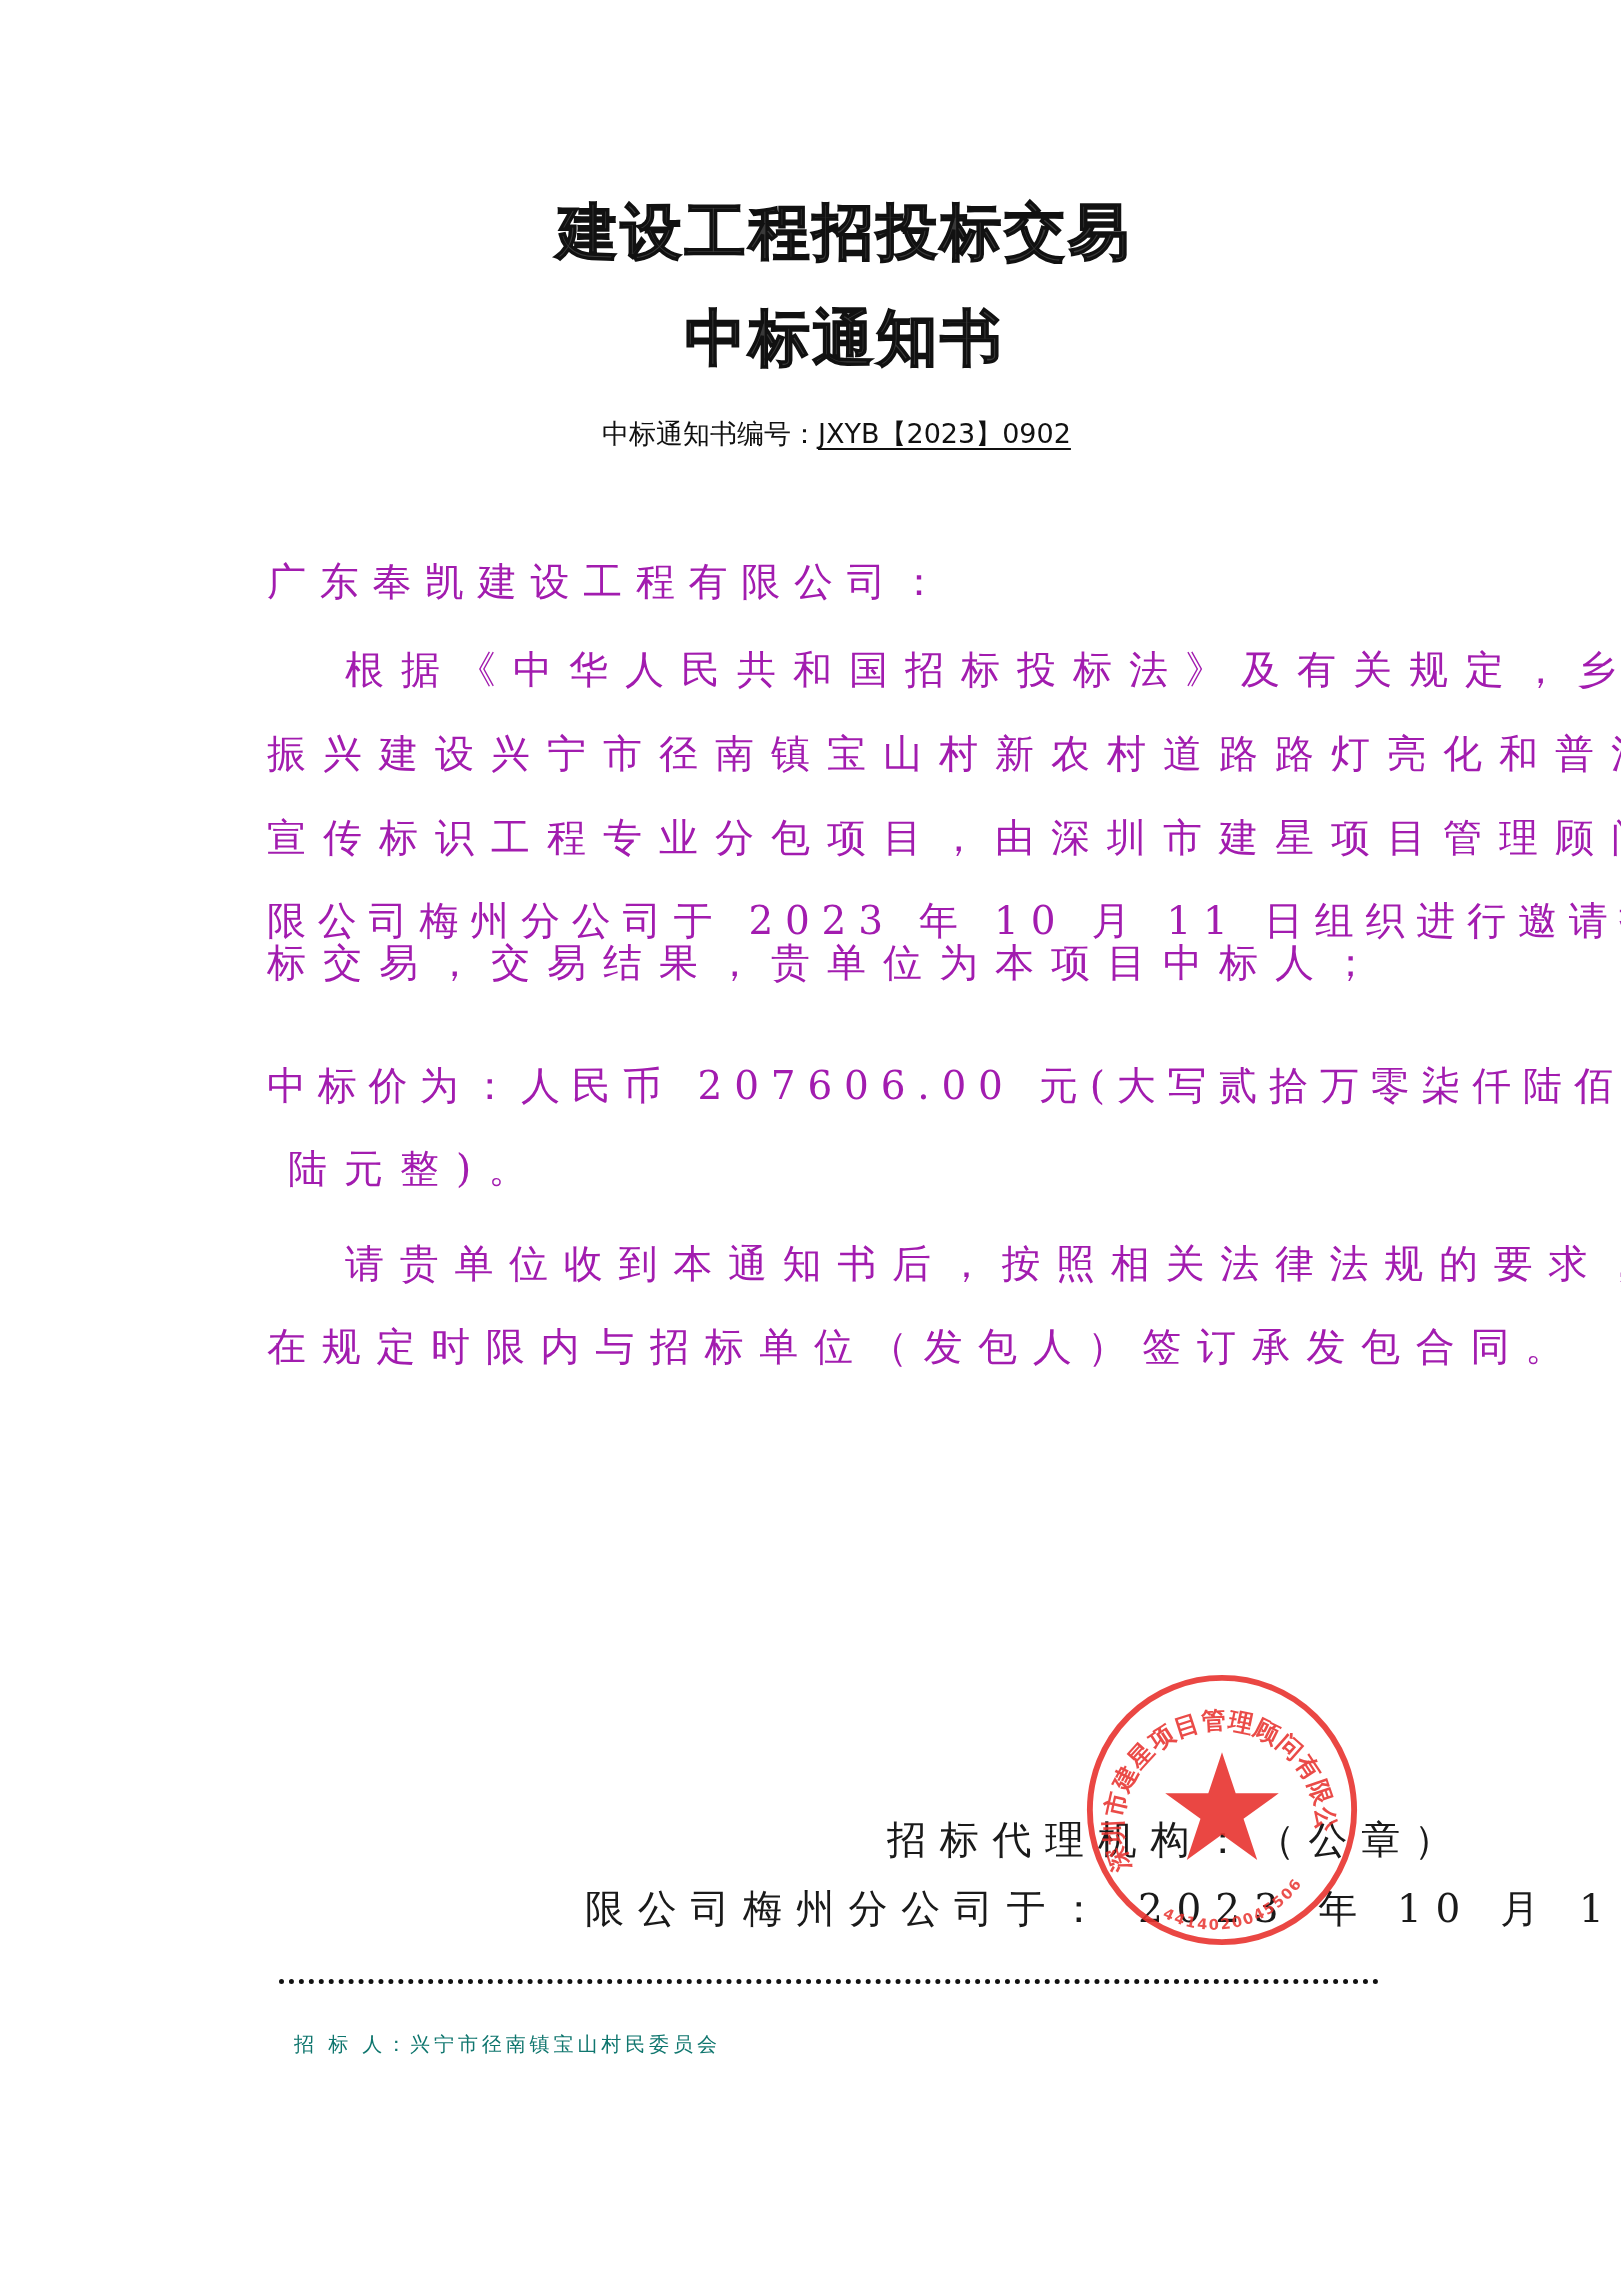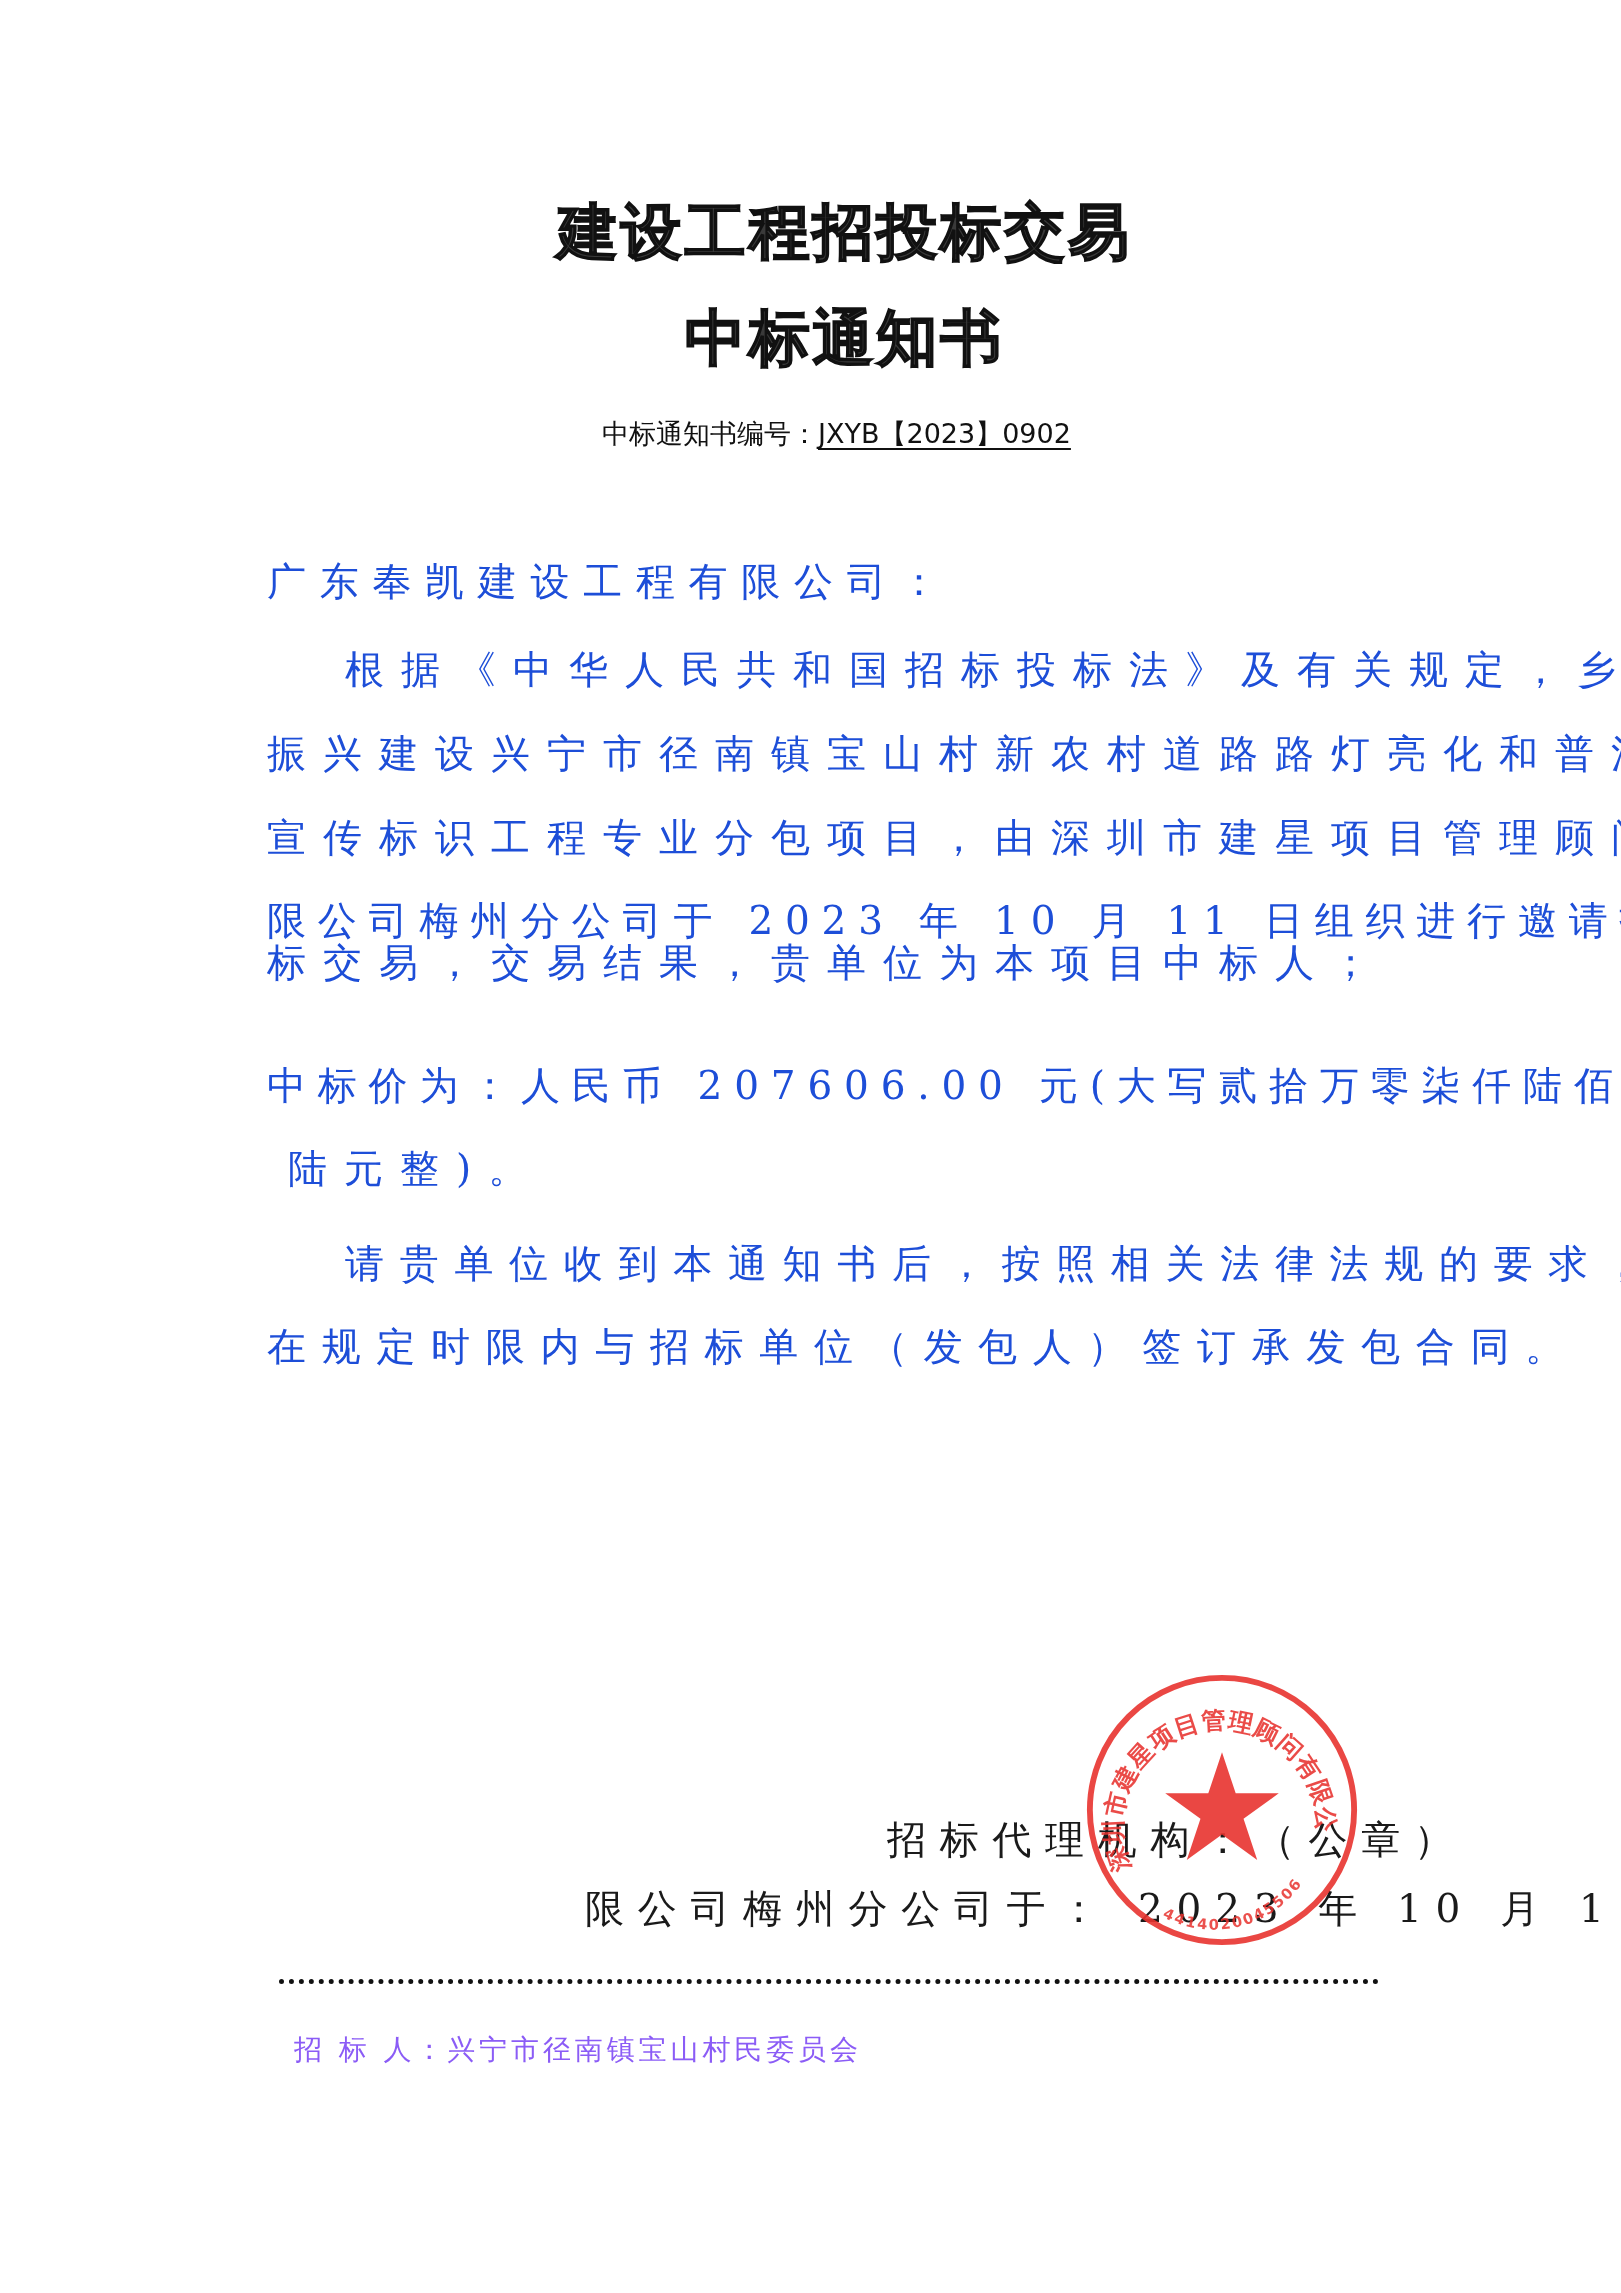--- a/index.html
+++ b/index.html
@@ -11,30 +11,30 @@
              font-family: "DejaVu Sans", "Liberation Sans", sans-serif;
              font-weight: bold; font-size: 61px; color: #3a3a3a; letter-spacing: 2.9px; padding-left: 34px;
              -webkit-text-stroke: 1.5px #111; }
     #title1 { top: 192px; }
     #title2 { top: 276px; margin-top: 22px; }
 
     .notice-no { top: 416px; left: 602px; font-family: "DejaVu Sans", "Liberation Sans", sans-serif;
                  font-size: 27px; color: #111; }
     .notice-no .val { text-decoration: underline; text-underline-offset: 4.9px; }
     .line { position: absolute; left: 267px; white-space: nowrap; font-size: 39px;
-            letter-spacing: 17px; color: #1d4ed8; }
+            letter-spacing: 17px; color: #a21caf; }
     .indent { left: 345px; }
 
     .sig-agent { top: 1813px; left: 887px; font-size: 39px; letter-spacing: 13.7px; }
     .sig-date { top: 1882px; left: 585px; font-size: 39px; letter-spacing: 13.7px; }
 
     .dotted { position: absolute; top: 1979px; left: 279px; width: 1100px; height: 0;
               border-top: 5.9px dotted #111; }
 
-    .tenderer { top: 2031px; left: 294px; font-size: 28px; letter-spacing: 3.9px; color: #8b5cf6; }
+    .tenderer { top: 2031px; left: 294px; font-size: 20px; letter-spacing: 3.9px; color: #0f766e; }
 
     .stamp { position: absolute; left: 1084px; top: 1672px; width: 276px; height: 276px; }
   </style>
 </head>
 <body>
 
 <div class="abs title" id="title1">建设工程招投标交易</div>
 <div class="abs title" id="title2">中标通知书</div>
 
 <div class="abs notice-no">

